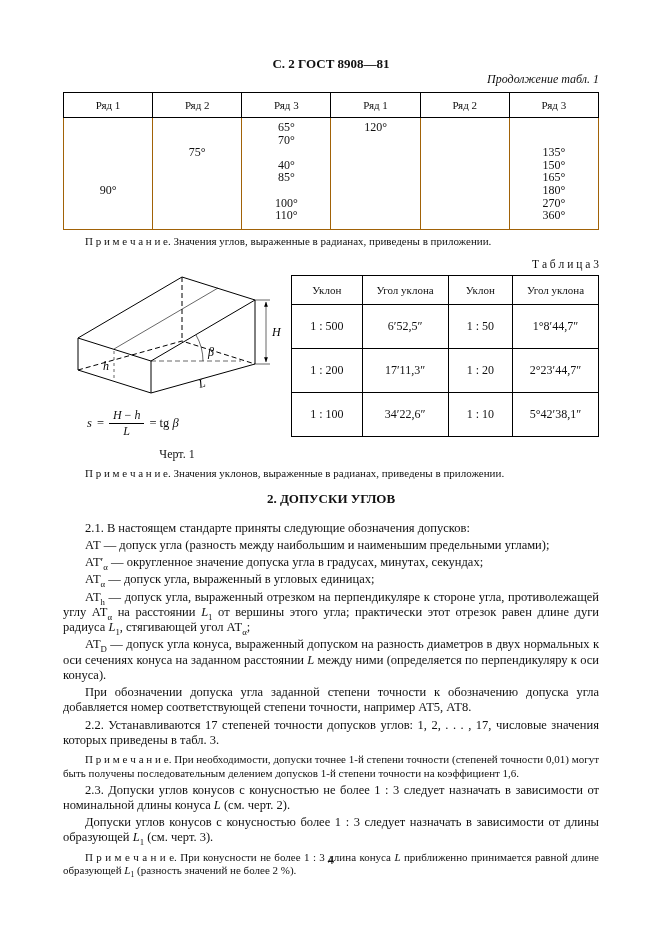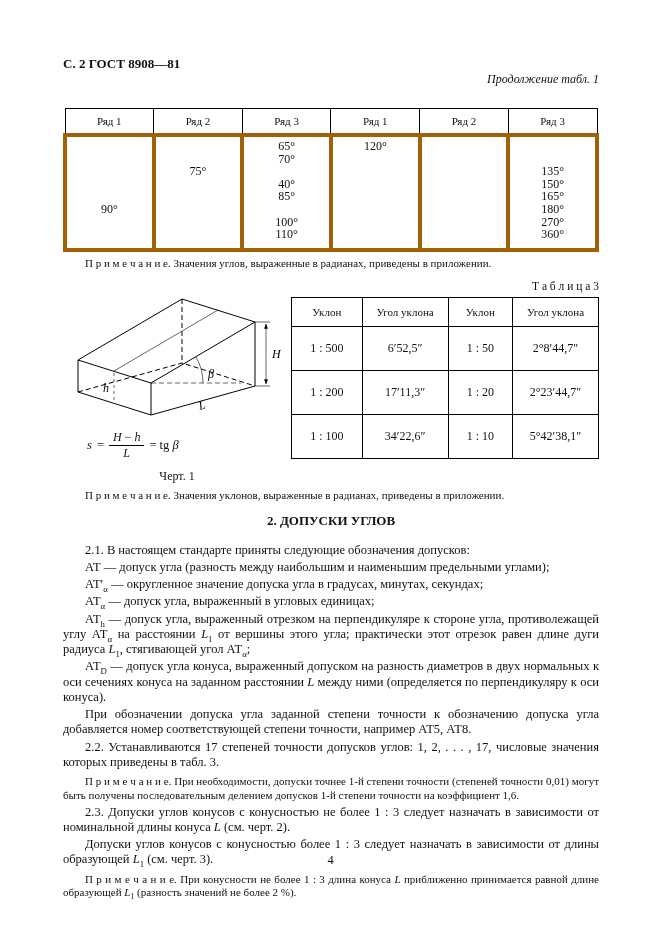--- a/index.html
+++ b/index.html
@@ -5,27 +5,27 @@
   html, body { margin: 0; padding: 0; }
   body {
     width: 661px; height: 936px; background: #ffffff;
     font-family: "Liberation Serif", serif; color: #111;
   }
   .page {
     position: relative; width: 661px; height: 936px;
     padding: 56px 62px 70px 63px; box-sizing: border-box; overflow: hidden;
     background: #ffffff;
   }
-  .doc-header { font-size: 13px; font-weight: bold; }
+  .doc-header { font-size: 13px; font-weight: bold; text-align: center; }
   .continuation { font-size: 12px; font-style: italic; text-align: right; }
 
   table { border-collapse: collapse; width: 100%; }
-  .t1 { margin-top: 21px; border-radius: 19px; }
+  .t1 { margin-top: 5px; border-radius: 19px; }
   .t1 th { border: 1px solid #000; font-weight: normal; font-size: 11px; padding: 6px 2px; width: 16.66%; }
-  .t1 td { border: 4px solid #a16207; vertical-align: top; text-align: center; font-size: 12px; padding: 3px 0 7px; }
+  .t1 td { border: 1px solid #a16207; vertical-align: top; text-align: center; font-size: 12px; padding: 3px 0 7px; }
   .tline { height: 12.6px; line-height: 12.6px; }
 
   .note { font-size: 11px; line-height: 1.25; text-indent: 22px; text-align: justify; margin: 5px 0 0; }
   .para { font-size: 12.5px; line-height: 1.22; text-indent: 22px; text-align: justify; margin: 2px 0 0; }
 
   .fig-row { display: flex; justify-content: space-between; align-items: flex-start; margin-top: 9px; }
   .figure { width: 228px; }
   .fig-svg { display: block; }
   .fig-svg text { font-family: "Liberation Serif", serif; font-size: 12px; font-style: italic; }
   .formula { font-size: 12.5px; margin: 3px 0 0 24px; display: flex; align-items: center; gap: 5px; }
@@ -189,21 +189,21 @@
             <th class="c1">Угол уклона</th>
             <th class="c2">Уклон</th>
             <th class="c3">Угол уклона</th>
           </tr>
         </thead>
         <tbody>
           <tr>
             <td>1 : 500</td>
             <td>6′52,5″</td>
             <td>1 : 50</td>
-            <td>2°8′44,7″</td>
+            <td>1°8′44,7″</td>
           </tr>
           <tr>
             <td>1 : 200</td>
             <td>17′11,3″</td>
             <td>1 : 20</td>
             <td>2°23′44,7″</td>
           </tr>
           <tr>
             <td>1 : 100</td>
             <td>34′22,6″</td>

